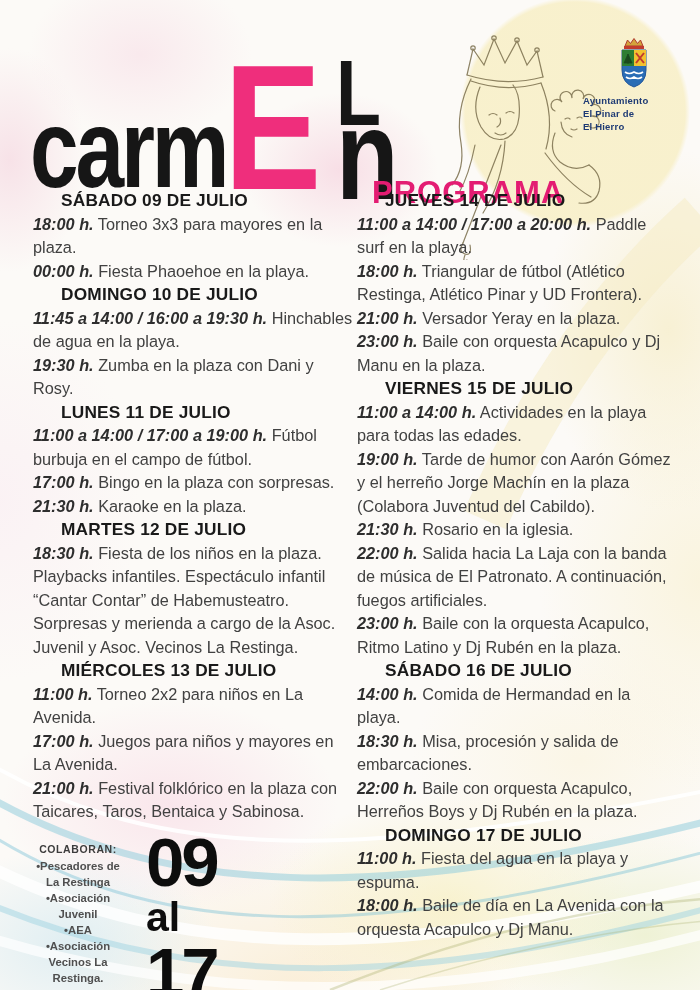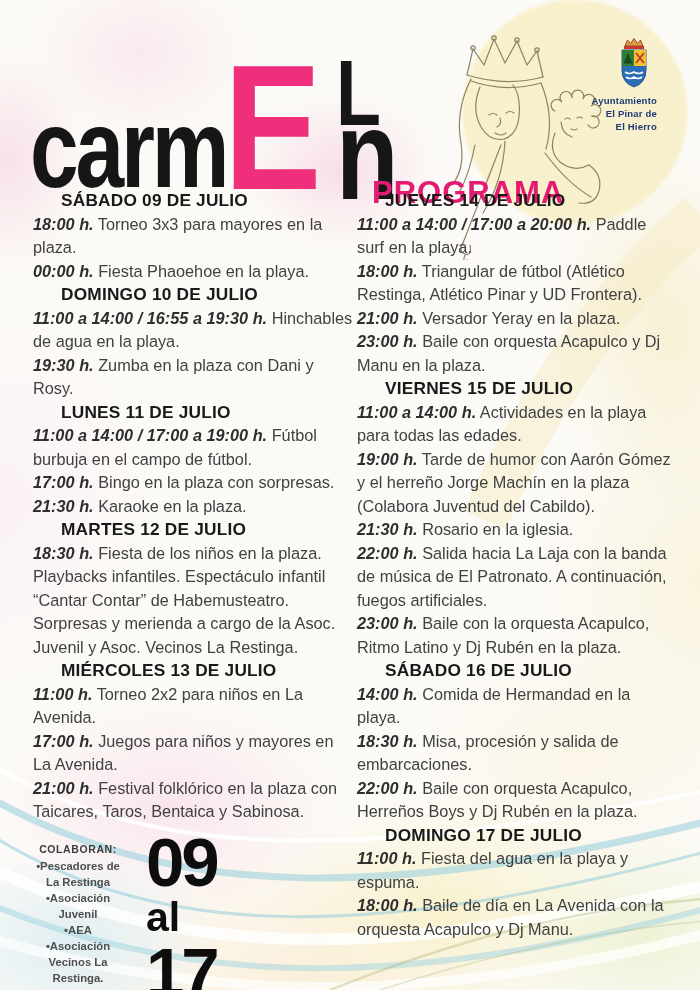--- a/index.html
+++ b/index.html
@@ -33,21 +33,21 @@
        transform:scaleX(.82);transform-origin:left bottom;margin-left:-58px;margin-bottom:2px;}
   .t-ln{display:flex;flex-direction:column;align-items:flex-start;margin-left:-6px;margin-bottom:2px;
         transform:scaleX(.8);transform-origin:left bottom;}
   .t-l{font-weight:800;font-size:92px;line-height:.72;color:#161616;}
   .t-n{font-weight:800;font-size:128px;line-height:.44;color:#161616;}
   .programa{position:absolute;left:372px;top:143px;font-weight:800;font-size:31px;
             letter-spacing:1px;color:#e31c72;margin-top:32px;}
 
   
   .crest{position:absolute;left:615px;top:36px;}
-  .muni{position:absolute;left:552px;top:94px;width:105px;text-align:right;
+  .muni{position:absolute;left:583px;top:94px;width:105px;text-align:left;
         font-size:9.5px;font-weight:bold;color:#1e3a74;line-height:13px;letter-spacing:.2px;}
 
   
   .col{position:absolute;top:189px;width:322px;font-size:16.3px;line-height:23.5px;color:#414141;}
   #col-left{left:33px;}
   #col-right{left:357px;width:316px;}
   .day-header{font-weight:800;font-size:17.3px;color:#191919;letter-spacing:.2px;margin-left:28px;}
   .event{margin:0;}
   .event .time{font-style:italic;font-weight:700;color:#2e2e2e;}
 
@@ -131,21 +131,21 @@
       <div>El Hierro</div>
     </div>
   </header>
 
   <main>
     <section id="col-left" class="col">
         <div class="day-header">SÁBADO 09 DE JULIO</div>
         <div class="event"><span class="time">18:00 h.</span> Torneo 3x3 para mayores en la plaza.</div>
         <div class="event"><span class="time">00:00 h.</span> Fiesta Phaoehoe en la playa.</div>
         <div class="day-header">DOMINGO 10 DE JULIO</div>
-        <div class="event"><span class="time">11:00 a 14:00 / 16:55 a 19:30 h.</span> Hinchables de agua en la playa.</div>
+        <div class="event"><span class="time">11:45 a 14:00 / 16:00 a 19:30 h.</span> Hinchables de agua en la playa.</div>
         <div class="event"><span class="time">19:30 h.</span> Zumba en la plaza con Dani y Rosy.</div>
         <div class="day-header">LUNES 11 DE JULIO</div>
         <div class="event"><span class="time">11:00 a 14:00 / 17:00 a 19:00 h.</span> Fútbol burbuja en el campo de fútbol.</div>
         <div class="event"><span class="time">17:00 h.</span> Bingo en la plaza con sorpresas.</div>
         <div class="event"><span class="time">21:30 h.</span> Karaoke en la plaza.</div>
         <div class="day-header">MARTES 12 DE JULIO</div>
         <div class="event"><span class="time">18:30 h.</span> Fiesta de los niños en la plaza. Playbacks infantiles. Espectáculo infantil “Cantar Contar” de Habemusteatro. Sorpresas y merienda a cargo de la Asoc. Juvenil y Asoc. Vecinos La Restinga.</div>
         <div class="day-header">MIÉRCOLES 13 DE JULIO</div>
         <div class="event"><span class="time">11:00 h.</span> Torneo 2x2 para niños en La Avenida.</div>
         <div class="event"><span class="time">17:00 h.</span> Juegos para niños y mayores en La Avenida.</div>

